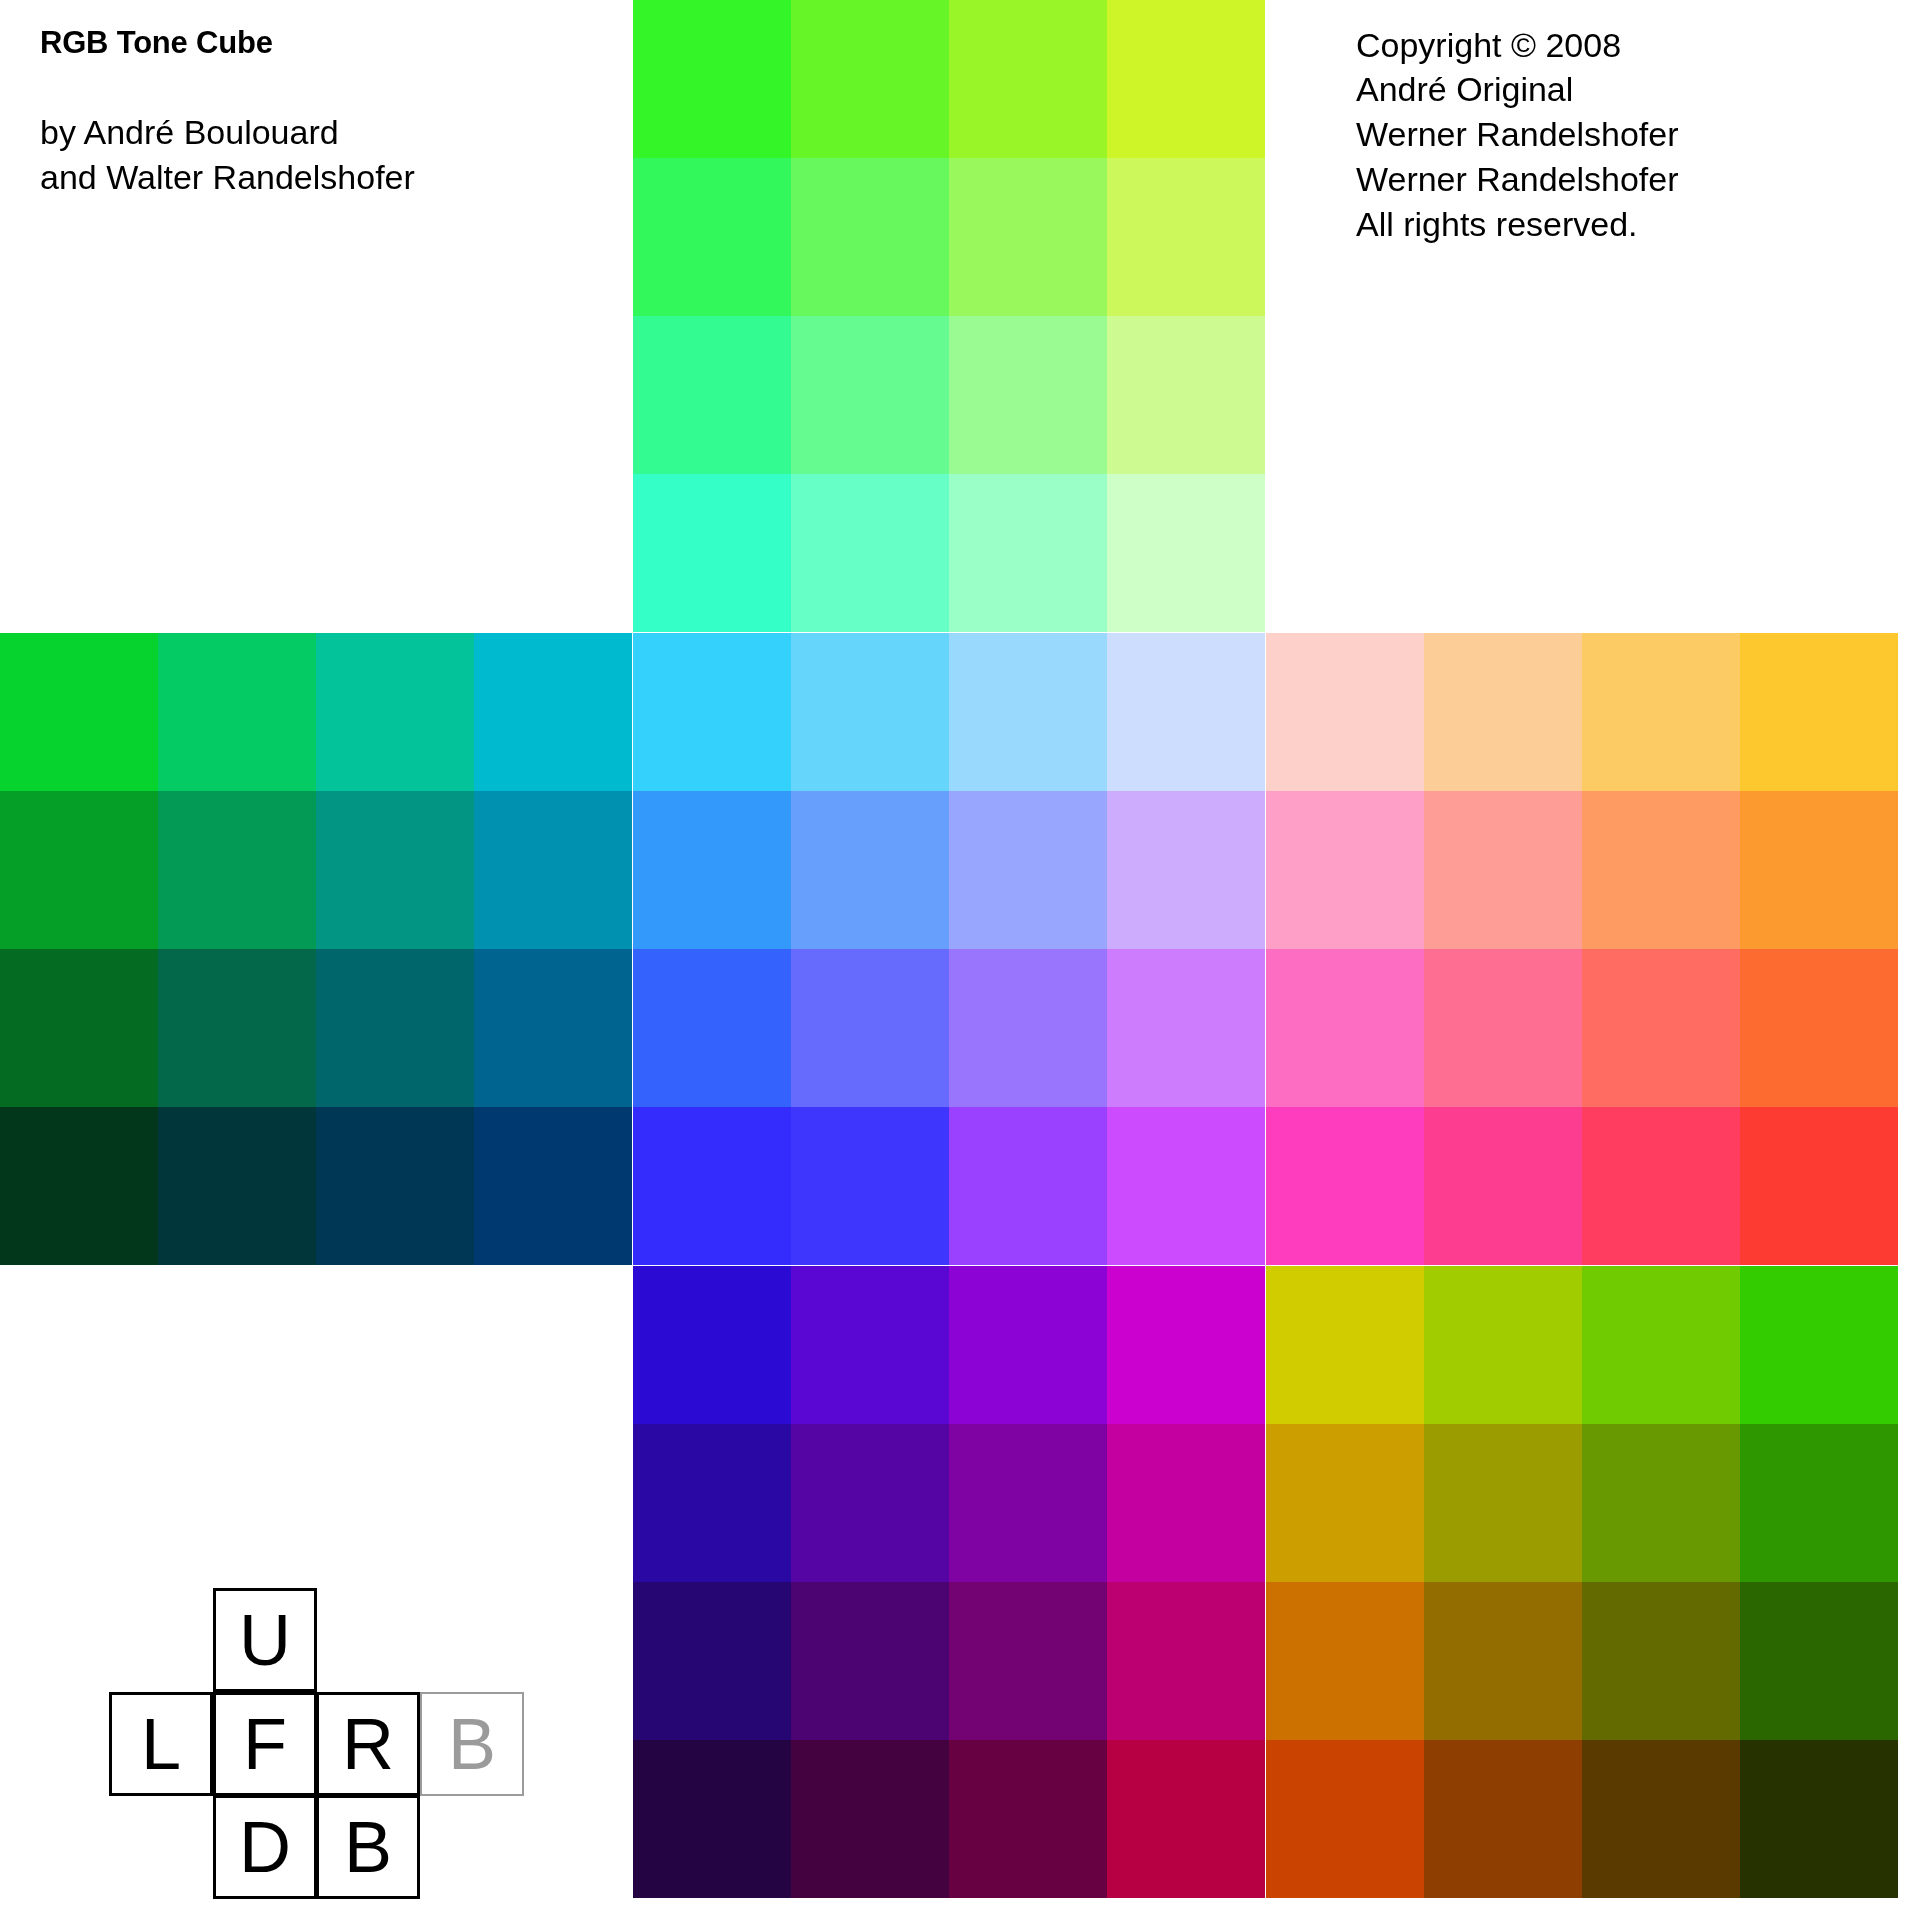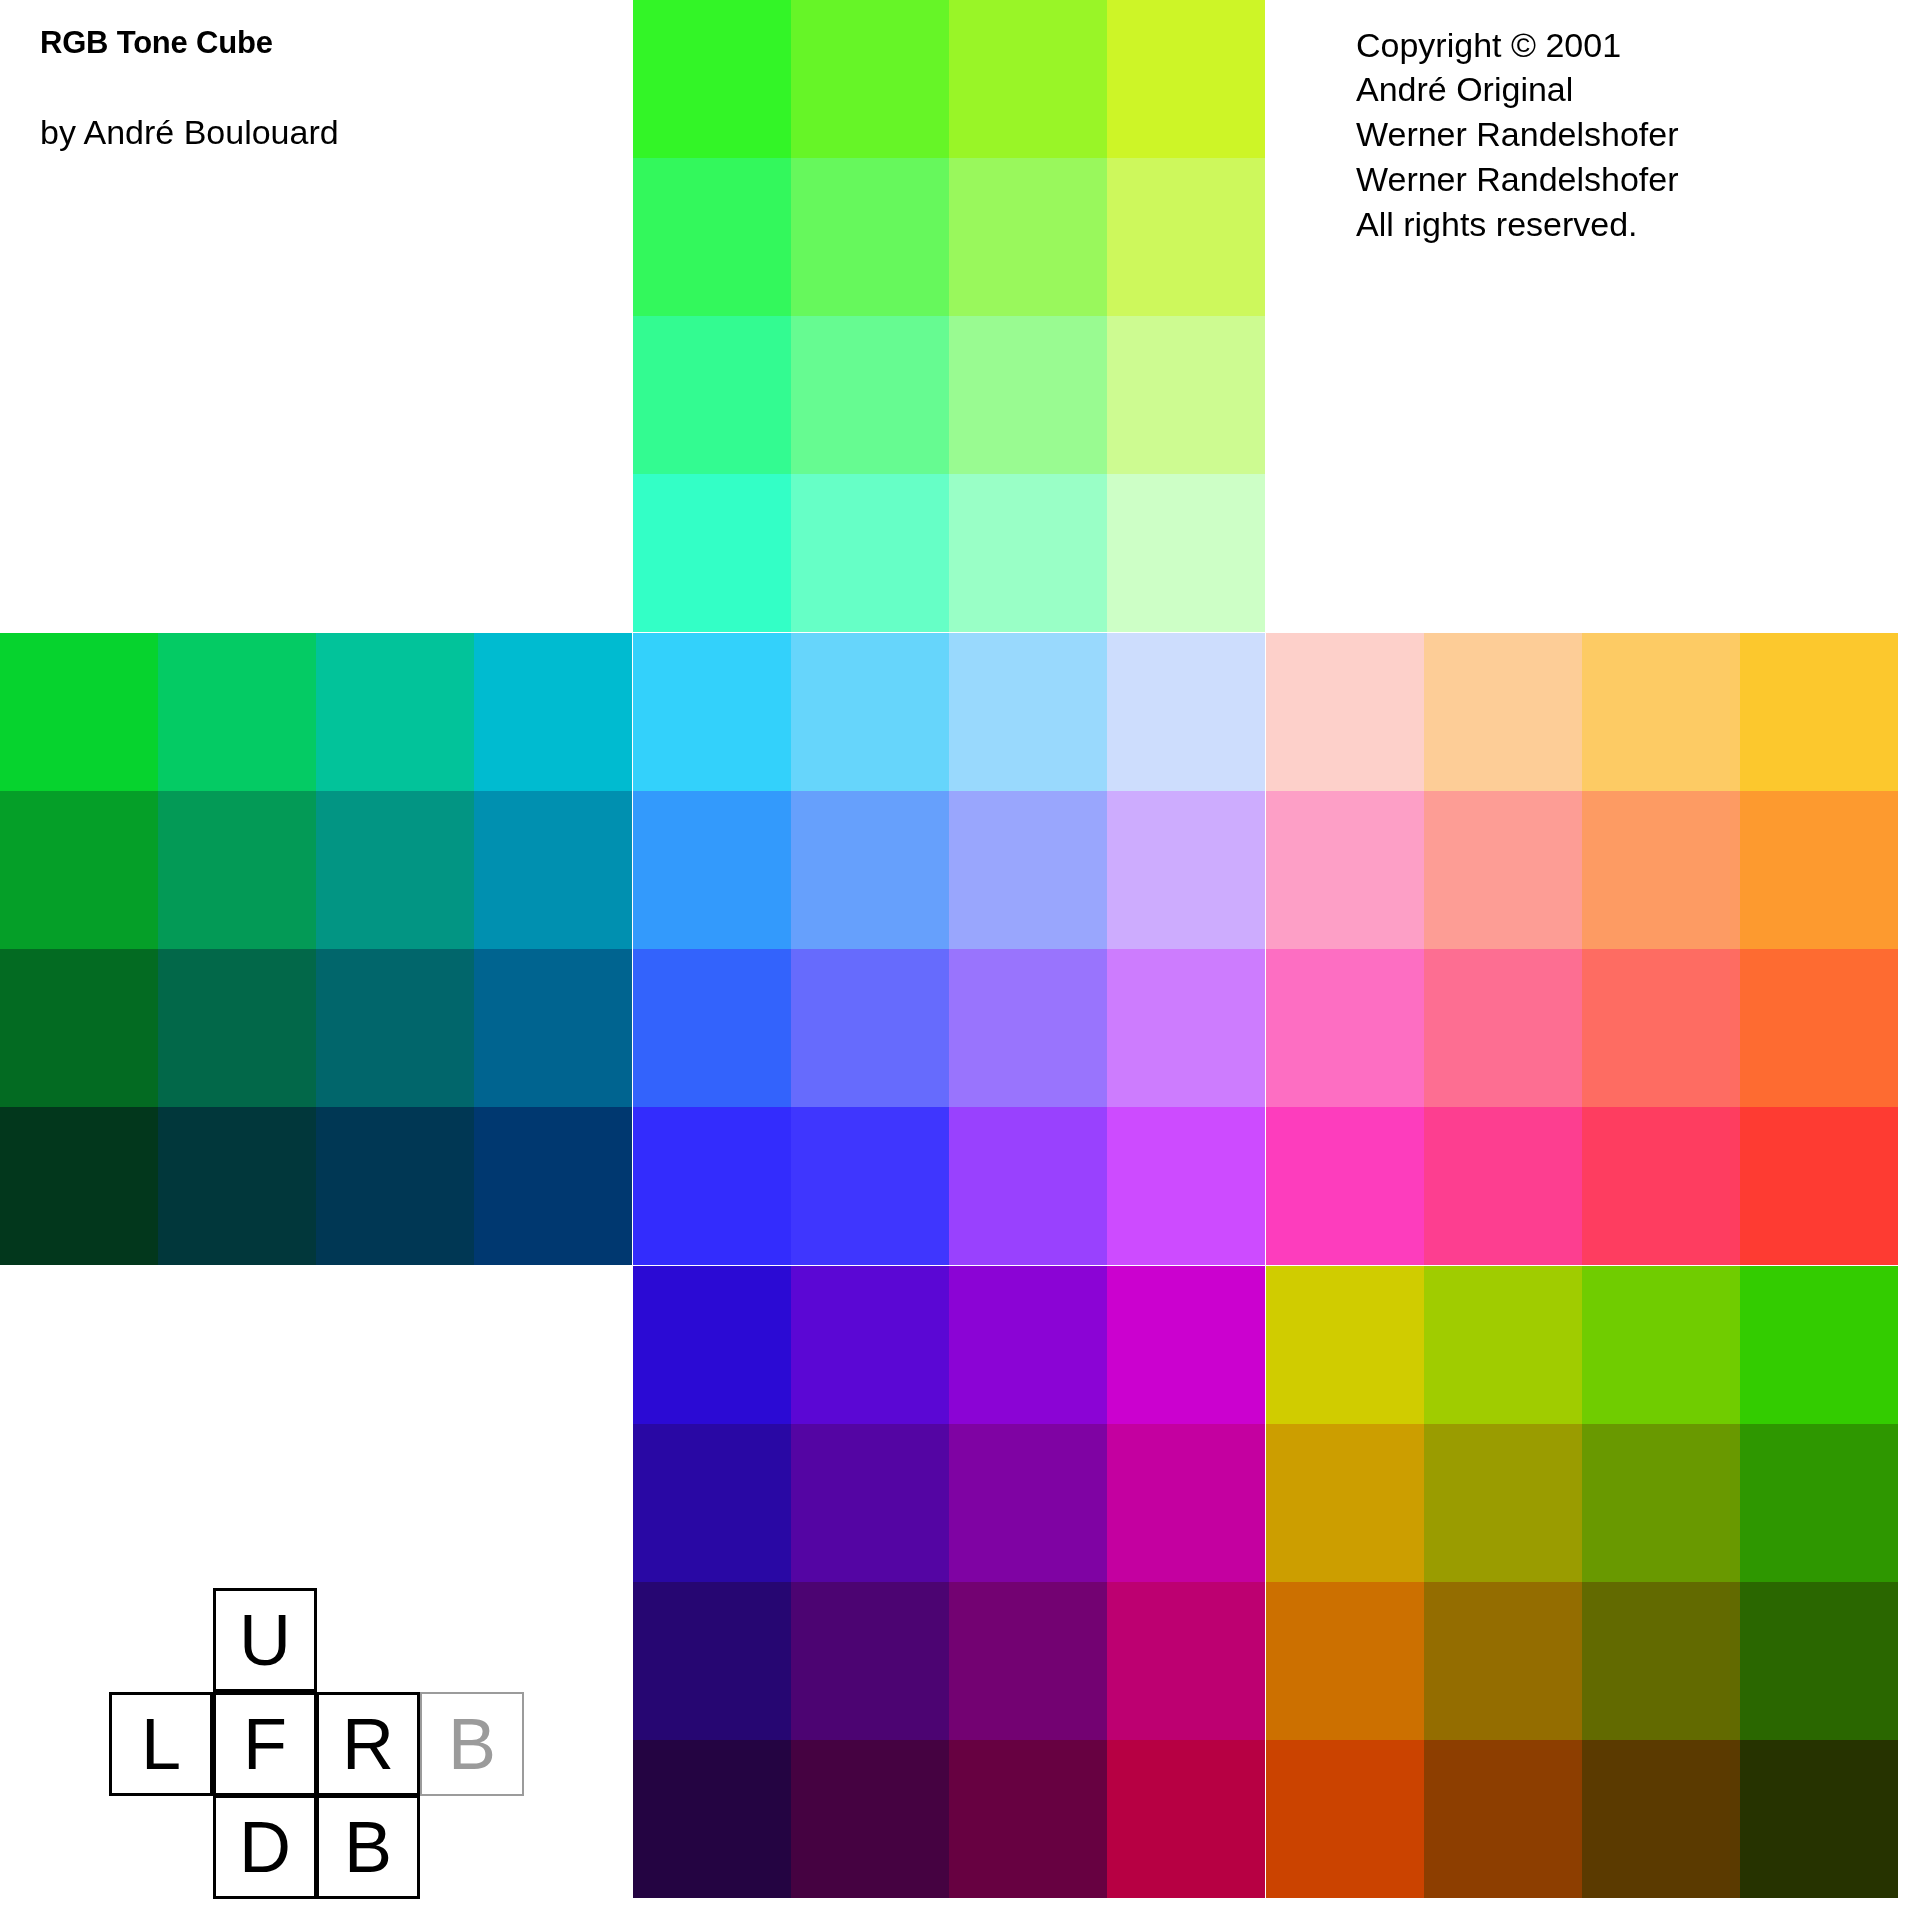--- a/index.html
+++ b/index.html
@@ -224,25 +224,26 @@
       <div class="cell" style="background: rgb(91, 58, 0);"></div>
       <div class="cell" style="background: rgb(38, 51, 0);"></div>
     </div>
 
 </div>
 
 <div id="title-block">
   <div id="page-title">RGB Tone Cube</div>
   <div id="credit-block">
     <span class="credit-line">by André Boulouard</span>
+    <span class="credit-line">and Walter Randelshofer</span>
   </div>
 </div>
 
 <div id="copyright-block">
-  <span class="copy-line">Copyright © 2001</span>
+  <span class="copy-line">Copyright © 2008</span>
   <span class="copy-line">André Original</span>
   <span class="copy-line">Werner Randelshofer</span>
   <span class="copy-line">Werner Randelshofer</span>
   <span class="copy-line">All rights reserved.</span>
 </div>
 
 <div id="cube-net">
   <div class="net-cell" id="net-U">U</div>
   <div class="net-cell" id="net-L">L</div>
   <div class="net-cell" id="net-F">F</div>

